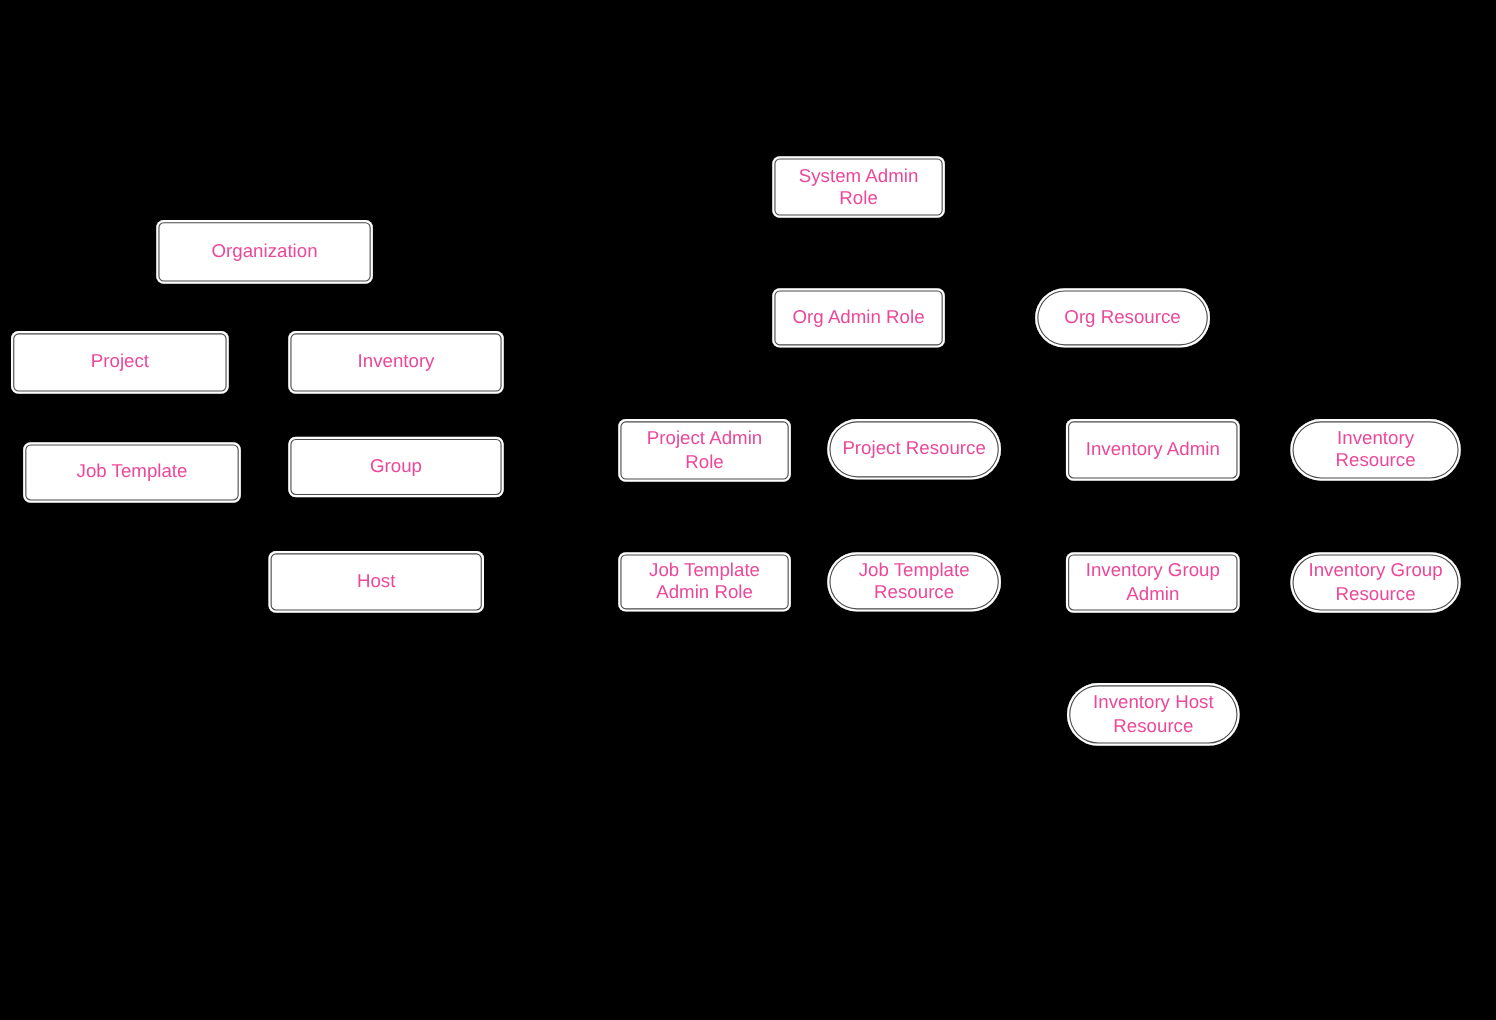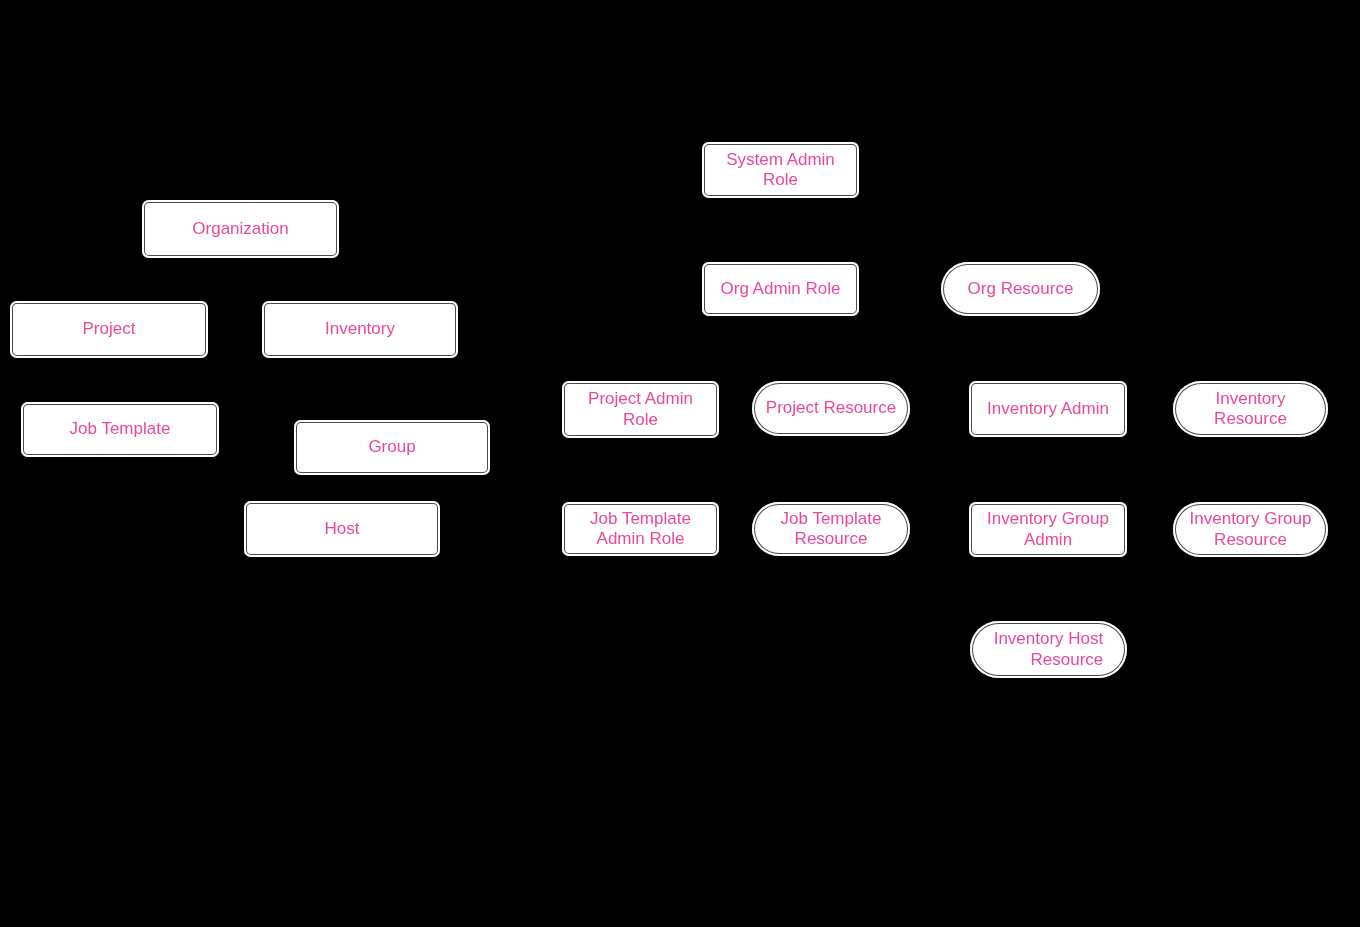--- a/index.html
+++ b/index.html
@@ -37,36 +37,36 @@
     white-space: pre-line;
   }
   .rect { border-radius: 7px; }
   .pill { border-radius: 29px; }
 
   
   .pos-organization            { left: 142px;  top: 200px; width: 197px; height: 58px; }
   .pos-project                 { left: 10px;   top: 301px; width: 198px; height: 57px; }
   .pos-inventory               { left: 262px;  top: 301px; width: 196px; height: 57px; }
   .pos-job-template            { left: 21px;   top: 402px; width: 198px; height: 55px; }
-  .pos-group                   { left: 262px;  top: 420px; width: 196px; height: 55px; margin-left: 32px; }
+  .pos-group                   { left: 262px;  top: 397px; width: 196px; height: 55px; }
   .pos-host                    { left: 244px;  top: 501px; width: 196px; height: 56px; }
 
   
   .pos-system-admin-role       { left: 702px;  top: 142px; width: 157px; height: 56px; }
   .pos-org-admin-role          { left: 702px;  top: 262px; width: 157px; height: 54px; }
   .pos-org-resource            { left: 941px;  top: 262px; width: 159px; height: 54px; }
   .pos-project-admin-role      { left: 562px;  top: 381px; width: 157px; height: 57px; }
   .pos-project-resource        { left: 752px;  top: 381px; width: 158px; height: 55px; }
   .pos-inventory-admin         { left: 969px;  top: 381px; width: 158px; height: 56px; }
   .pos-inventory-resource      { left: 1173px; top: 381px; width: 155px; height: 56px; }
   .pos-job-template-admin-role { left: 562px;  top: 502px; width: 157px; height: 54px; }
   .pos-job-template-resource   { left: 752px;  top: 502px; width: 158px; height: 54px; }
   .pos-inventory-group-admin   { left: 969px;  top: 502px; width: 158px; height: 55px; }
   .pos-inventory-group-resource{ left: 1173px; top: 502px; width: 155px; height: 55px; }
-  .pos-inventory-host-resource { left: 970px;  top: 621px; width: 157px; height: 57px; text-align: right; }
+  .pos-inventory-host-resource { left: 970px;  top: 621px; width: 157px; height: 57px; }
 </style>
 </head>
 <body>
 
 <div class="canvas">
 
   <div class="node rect pos-organization">
     <span class="label">Organization</span>
   </div>
   <div class="node rect pos-project">

